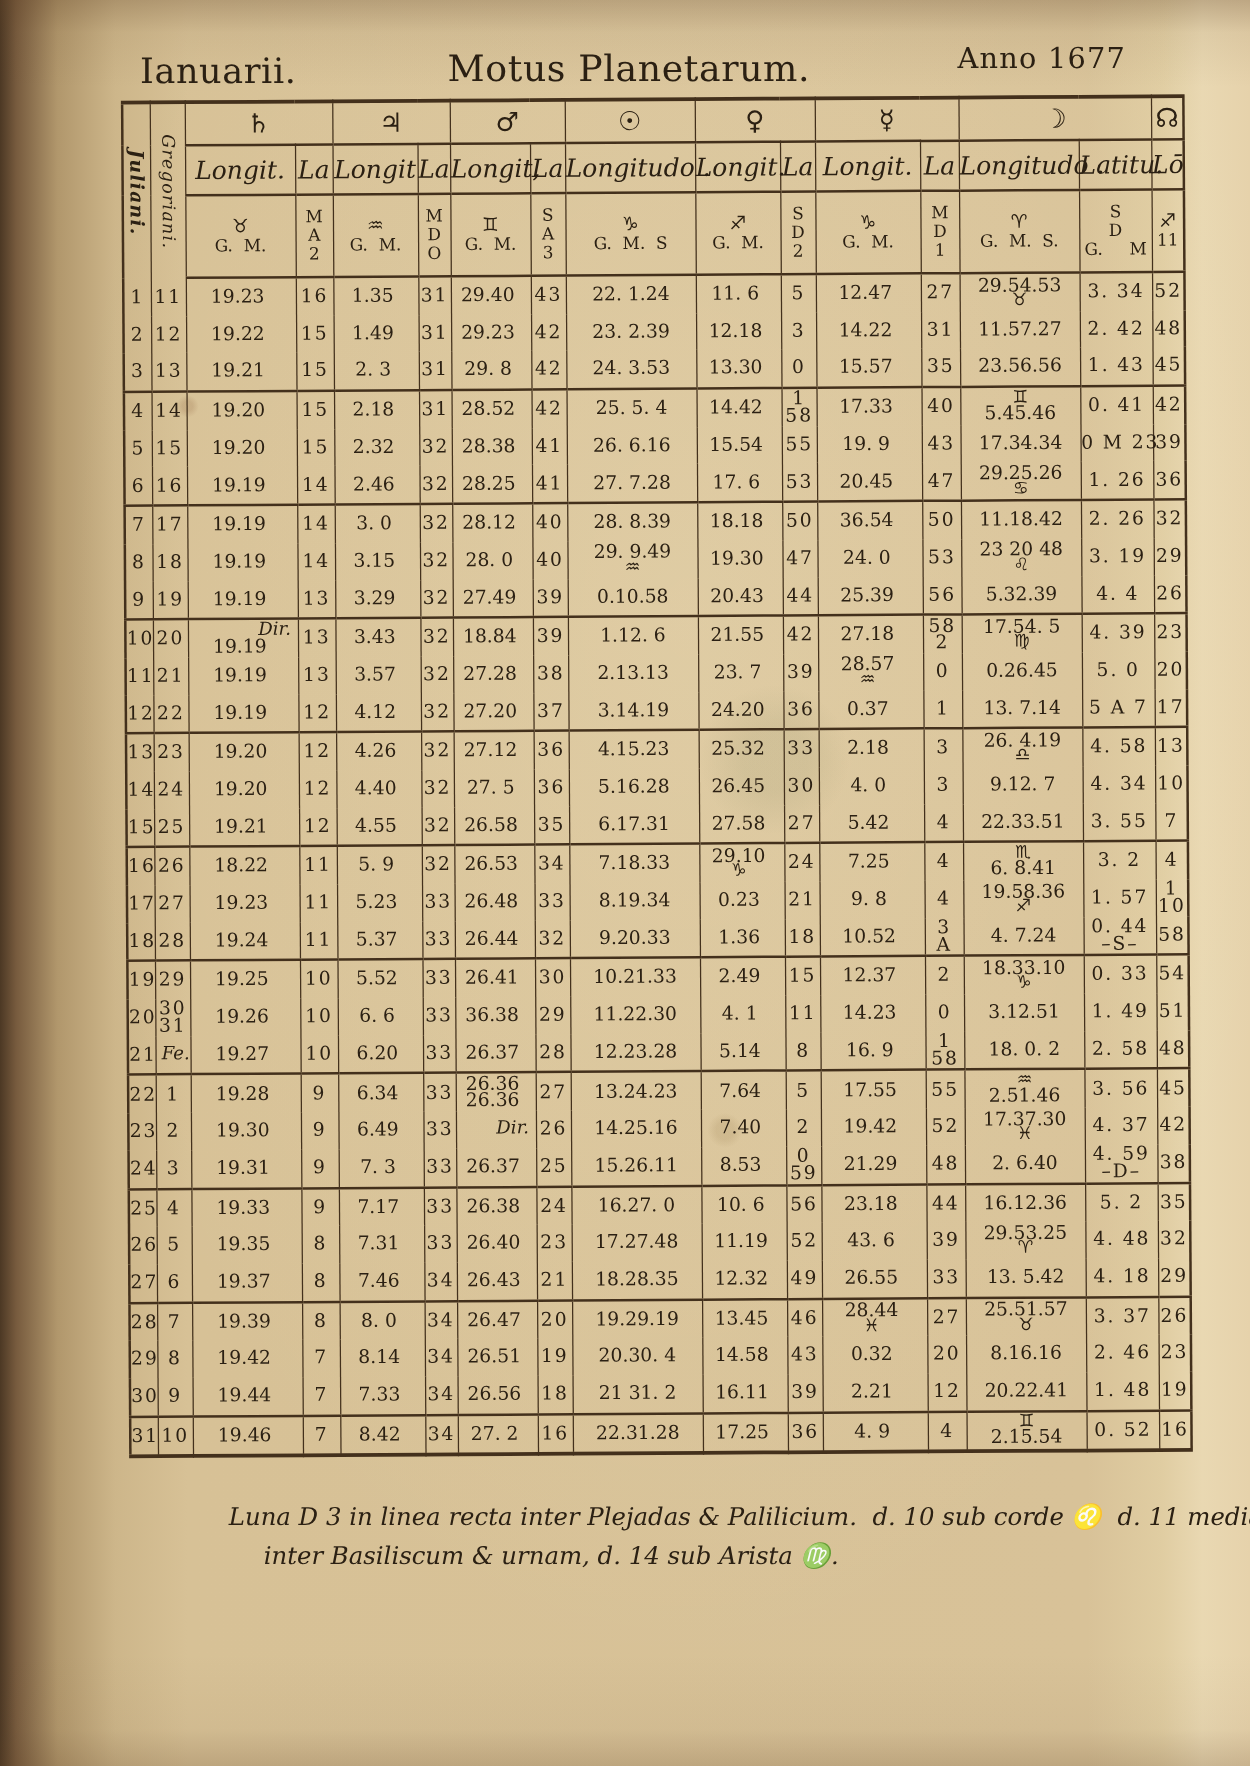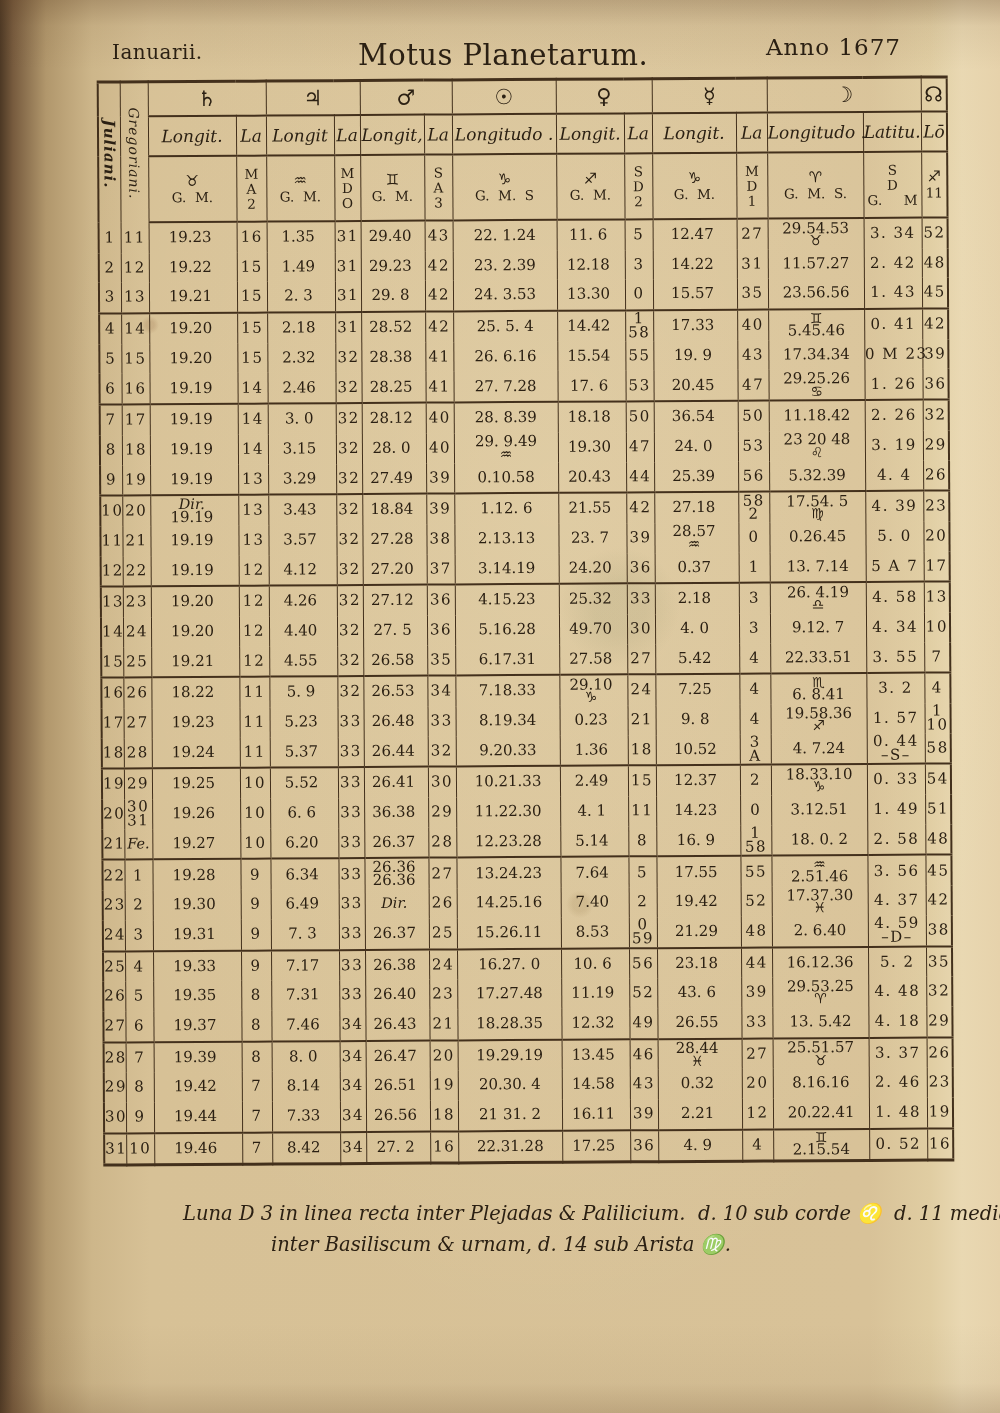--- a/index.html
+++ b/index.html
@@ -17,21 +17,21 @@
     background:
       radial-gradient(circle at 62% 43%, rgba(100,110,70,.10) 0 26px, transparent 60px),
       radial-gradient(circle at 15% 23%, rgba(120,70,35,.16) 0 4px, transparent 9px),
       radial-gradient(circle at 58% 64%, rgba(120,90,40,.12) 0 7px, transparent 14px),
       radial-gradient(ellipse at 55% 35%, rgba(255,246,214,.20), transparent 65%),
       linear-gradient(180deg, rgba(96,66,38,.30) 0px, rgba(96,66,38,.08) 26px, transparent 70px),
       linear-gradient(0deg, rgba(96,66,38,.22) 0px, rgba(96,66,38,.05) 30px, transparent 90px),
       linear-gradient(90deg,#4c3824 0px,#775b3e 13px,#b1976c 46px,#cdb68a 92px,#d7c196 150px,#d8c298 870px,#e0cda2 930px,#e9d8b2 962px,#e6d2ab 1000px);
   }
   .titlebar span{position:absolute;white-space:pre;}
-  .t-month{left:112px;top:40px;font-size:20px;letter-spacing:.5px;}
+  .t-month{left:112px;top:40px;font-size:28px;letter-spacing:.5px;}
   .t-main{left:358px;top:38px;font-size:29px;letter-spacing:.5px;text-align:right;}
   .t-year{left:766px;top:34px;font-size:23px;letter-spacing:1px;}
 
   table.eph{
     position:absolute;left:100px;top:78px;width:849px;
     border-collapse:collapse;table-layout:fixed;
     transform:rotate(-0.35deg);
     border:2px solid var(--line);
     border-top-width:3px;
     border-bottom-width:3px;
@@ -48,43 +48,43 @@
     height:32px;font-family:"DejaVu Sans","Liberation Sans",sans-serif;
     font-size:21px;border-bottom:2px solid var(--line);
   }
   th.vlabel{vertical-align:top;text-align:center;padding-top:5px;}
   th.vlabel span{
     display:inline-block;writing-mode:vertical-rl;
     font-size:14px;font-style:italic;letter-spacing:1px;white-space:pre;
   }
   th.vlabel.jul span{font-weight:bold;font-size:15px;}
   tr#subhead-row th{
-    height:38px;font-style:italic;font-size:17px;
+    height:38px;font-style:italic;font-size:20px;
     border-bottom:2px solid var(--line);white-space:pre;
   }
   tr#units-row th{height:64px;border-bottom:2px solid var(--line);}
   thead .ln{font-size:13.5px;line-height:15px;white-space:pre;}
   thead .sign{font-family:"DejaVu Sans","Liberation Sans",sans-serif;font-size:15px;line-height:17px;}
 
   
   .eph tbody td{height:29.7px;vertical-align:middle;text-align:center;}
   .eph tbody tr.grp td{border-top:2px solid var(--line);}
   tbody .ln{font-size:15px;line-height:13.5px;white-space:pre;}
   tbody .sign{font-family:"DejaVu Sans","Liberation Sans",sans-serif;font-size:14px;line-height:11px;}
-  tbody .note{display:block;font-style:italic;font-size:14.5px;line-height:13.5px;}
+  tbody .note{display:block;font-style:italic;font-size:14.5px;line-height:13.5px;text-align:right;}
   td.a-r{text-align:right;padding-right:5px;}
   td.a-c{text-align:center;}
   td[data-name$="latitude"] .ln, td[data-name="julian-day"] .ln,
   td[data-name="gregorian-day"] .ln, td[data-name="node-longitude"] .ln{letter-spacing:1.5px;}
 
   .footnote{
     position:absolute;left:183px;top:1178px;width:760px;
     font-style:italic;font-size:19.5px;line-height:31px;color:var(--ink);
   }
-  .footnote .l2{margin-left:88px;}
+  .footnote .l2{margin-left:28px;}
   .footnote span{white-space:pre;}
 </style>
 </head>
 <body>
 
 <div class="page" data-name="page">
 
   <div class="titlebar" data-name="page-header">
     <span class="t-month" data-name="month-title">Ianuarii.</span>
     <span class="t-main" data-name="page-title">Motus Planetarum.</span>
@@ -892,21 +892,21 @@
           <td class="a-r" data-name="mars-longitude">
             <div class="ln">27. 5</div>
           </td>
           <td class="a-c" data-name="mars-latitude">
             <div class="ln">36</div>
           </td>
           <td class="a-c" data-name="sun-longitude">
             <div class="ln">5.16.28</div>
           </td>
           <td class="a-r" data-name="venus-longitude">
-            <div class="ln">49.70</div>
+            <div class="ln">26.45</div>
           </td>
           <td class="a-c" data-name="venus-latitude">
             <div class="ln">30</div>
           </td>
           <td class="a-r" data-name="mercury-longitude">
             <div class="ln">4. 0</div>
           </td>
           <td class="a-c" data-name="mercury-latitude">
             <div class="ln">3</div>
           </td>

